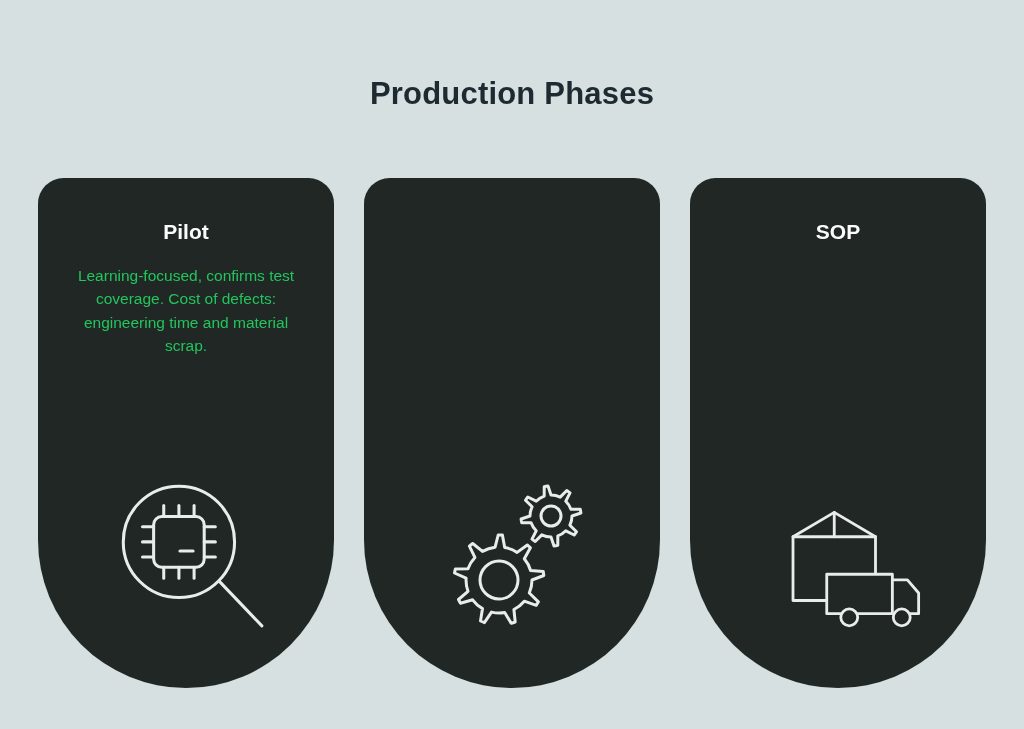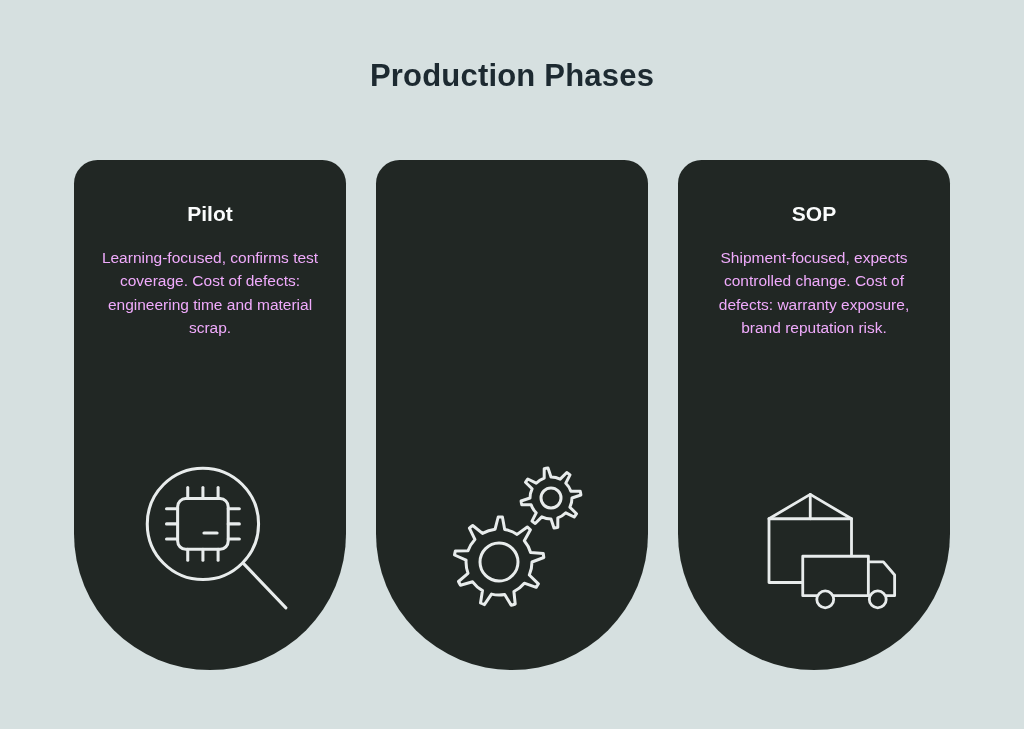--- a/index.html
+++ b/index.html
@@ -12,31 +12,31 @@
     background: #d6e0e0;
     font-family: "Liberation Sans", "DejaVu Sans", sans-serif;
     overflow: hidden;
   }
   .page-title {
     text-align: center;
     font-size: 31px;
     font-weight: 700;
     color: #1d2a31;
     margin: 0;
-    padding-top: 58px;
+    padding-top: 76px;
     letter-spacing: 0.2px;
   }
   .cards {
     display: flex;
     justify-content: center;
     gap: 30px;
     margin-top: 66px;
   }
   .card {
-    width: 272px;
+    width: 296px;
     height: 510px;
     background: #212724;
     border-radius: 26px 26px 150px 150px;
     display: flex;
     flex-direction: column;
     align-items: center;
     box-sizing: border-box;
     padding: 30px 22px 0;
     color: #eef1f1;
   }
@@ -44,21 +44,21 @@
     font-size: 21px;
     font-weight: 700;
     color: #fafcfc;
     margin: 12px 0 20px;
   }
   .card-text {
     font-size: 15.5px;
     line-height: 1.5;
     text-align: center;
     margin: 0;
-    color: #f0abfc;
+    color: #22c55e;
     max-width: 232px;
   }
   .card-icon {
     margin-top: auto;
     margin-bottom: 50px;
   }
   svg { display: block; }
 </style>
 </head>
 <body>
@@ -98,21 +98,20 @@
         <path d="M 105.0 112.0 A 33 33 0 0 1 102.3 125.0 L 111.4 133.8 A 45 45 0 0 1 109.2 137.3 L 97.3 133.2 A 33 33 0 0 1 86.9 141.5 L 88.2 154.0 A 45 45 0 0 1 84.2 155.3 L 77.7 144.5 A 33 33 0 0 1 64.5 144.1 L 57.4 154.6 A 45 45 0 0 1 53.5 153.0 L 55.5 140.6 A 33 33 0 0 1 45.6 131.8 L 33.5 135.2 A 45 45 0 0 1 31.5 131.5 L 41.0 123.3 A 33 33 0 0 1 39.1 110.2 L 27.5 105.0 A 45 45 0 0 1 28.4 100.9 L 41.0 100.7 A 33 33 0 0 1 47.9 89.4 L 42.4 78.1 A 45 45 0 0 1 45.7 75.5 L 55.5 83.4 A 33 33 0 0 1 68.1 79.2 L 71.2 67.0 A 45 45 0 0 1 75.4 67.1 L 77.7 79.5 A 33 33 0 0 1 90.1 84.4 L 100.3 77.0 A 45 45 0 0 1 103.4 79.8 L 97.3 90.8 A 33 33 0 0 1 103.6 102.5 L 116.2 103.4 A 45 45 0 0 1 116.8 107.5 L 105.0 112.0 Z"></path>
         <circle cx="72" cy="112" r="19"></circle>
         <path d="M 145.0 48.0 A 21 21 0 0 1 142.9 57.2 L 149.5 63.8 A 30 30 0 0 1 147.2 67.0 L 138.8 62.8 A 21 21 0 0 1 130.8 67.9 L 130.8 77.2 A 30 30 0 0 1 127.0 77.9 L 124.0 69.0 A 21 21 0 0 1 114.8 66.9 L 108.2 73.5 A 30 30 0 0 1 105.0 71.2 L 109.2 62.8 A 21 21 0 0 1 104.1 54.8 L 94.8 54.8 A 30 30 0 0 1 94.1 51.0 L 103.0 48.0 A 21 21 0 0 1 105.1 38.8 L 98.5 32.2 A 30 30 0 0 1 100.8 29.0 L 109.2 33.2 A 21 21 0 0 1 117.2 28.1 L 117.2 18.8 A 30 30 0 0 1 121.0 18.1 L 124.0 27.0 A 21 21 0 0 1 133.2 29.1 L 139.8 22.5 A 30 30 0 0 1 143.0 24.8 L 138.8 33.2 A 21 21 0 0 1 143.9 41.2 L 153.2 41.2 A 30 30 0 0 1 153.9 45.0 L 145.0 48.0 Z"></path>
         <circle cx="124" cy="48" r="10"></circle>
       </svg>
     </div>
   </section>
 
   <section class="card">
     <h2 class="card-title">SOP</h2>
-    <p class="card-text">Shipment-focused, expects controlled change. Cost of defects: warranty exposure, brand reputation risk.</p>
     <div class="card-icon">
       <svg width="188" height="150" viewBox="0 0 200 160" fill="none" stroke="#e8ecec" stroke-width="3" stroke-linecap="round" stroke-linejoin="round">
         <path d="M52 52 L96 26 L140 52"></path>
         <line x1="96" y1="26" x2="96" y2="52"></line>
         <rect x="52" y="52" width="88" height="68"></rect>
         <rect x="88" y="92" width="70" height="42" fill="#212724"></rect>
         <path d="M158 98 H174 L186 112 V134 H158 Z" fill="#212724"></path>
         <circle cx="112" cy="138" r="9" fill="#212724"></circle>
         <circle cx="168" cy="138" r="9" fill="#212724"></circle>
       </svg>

